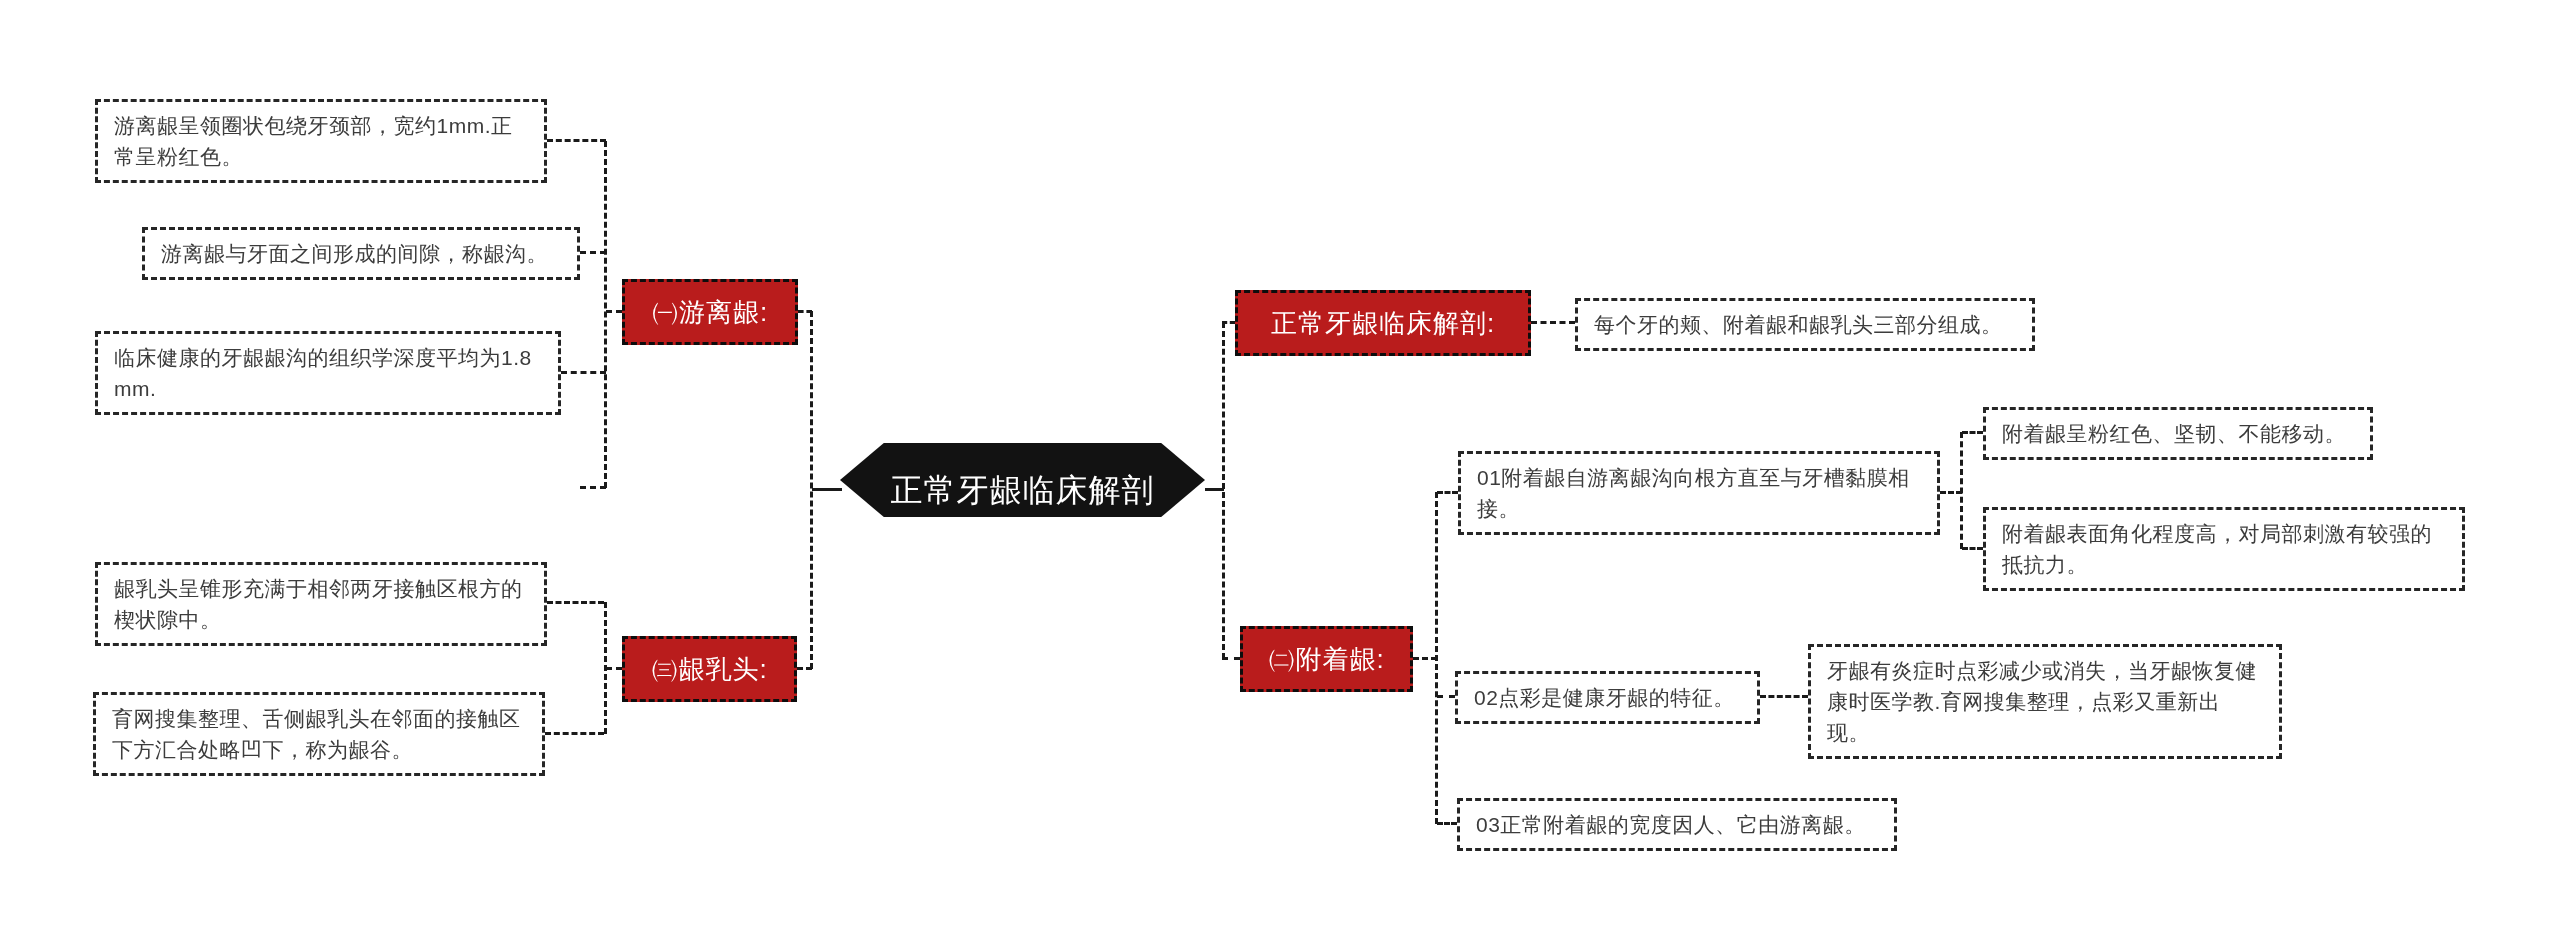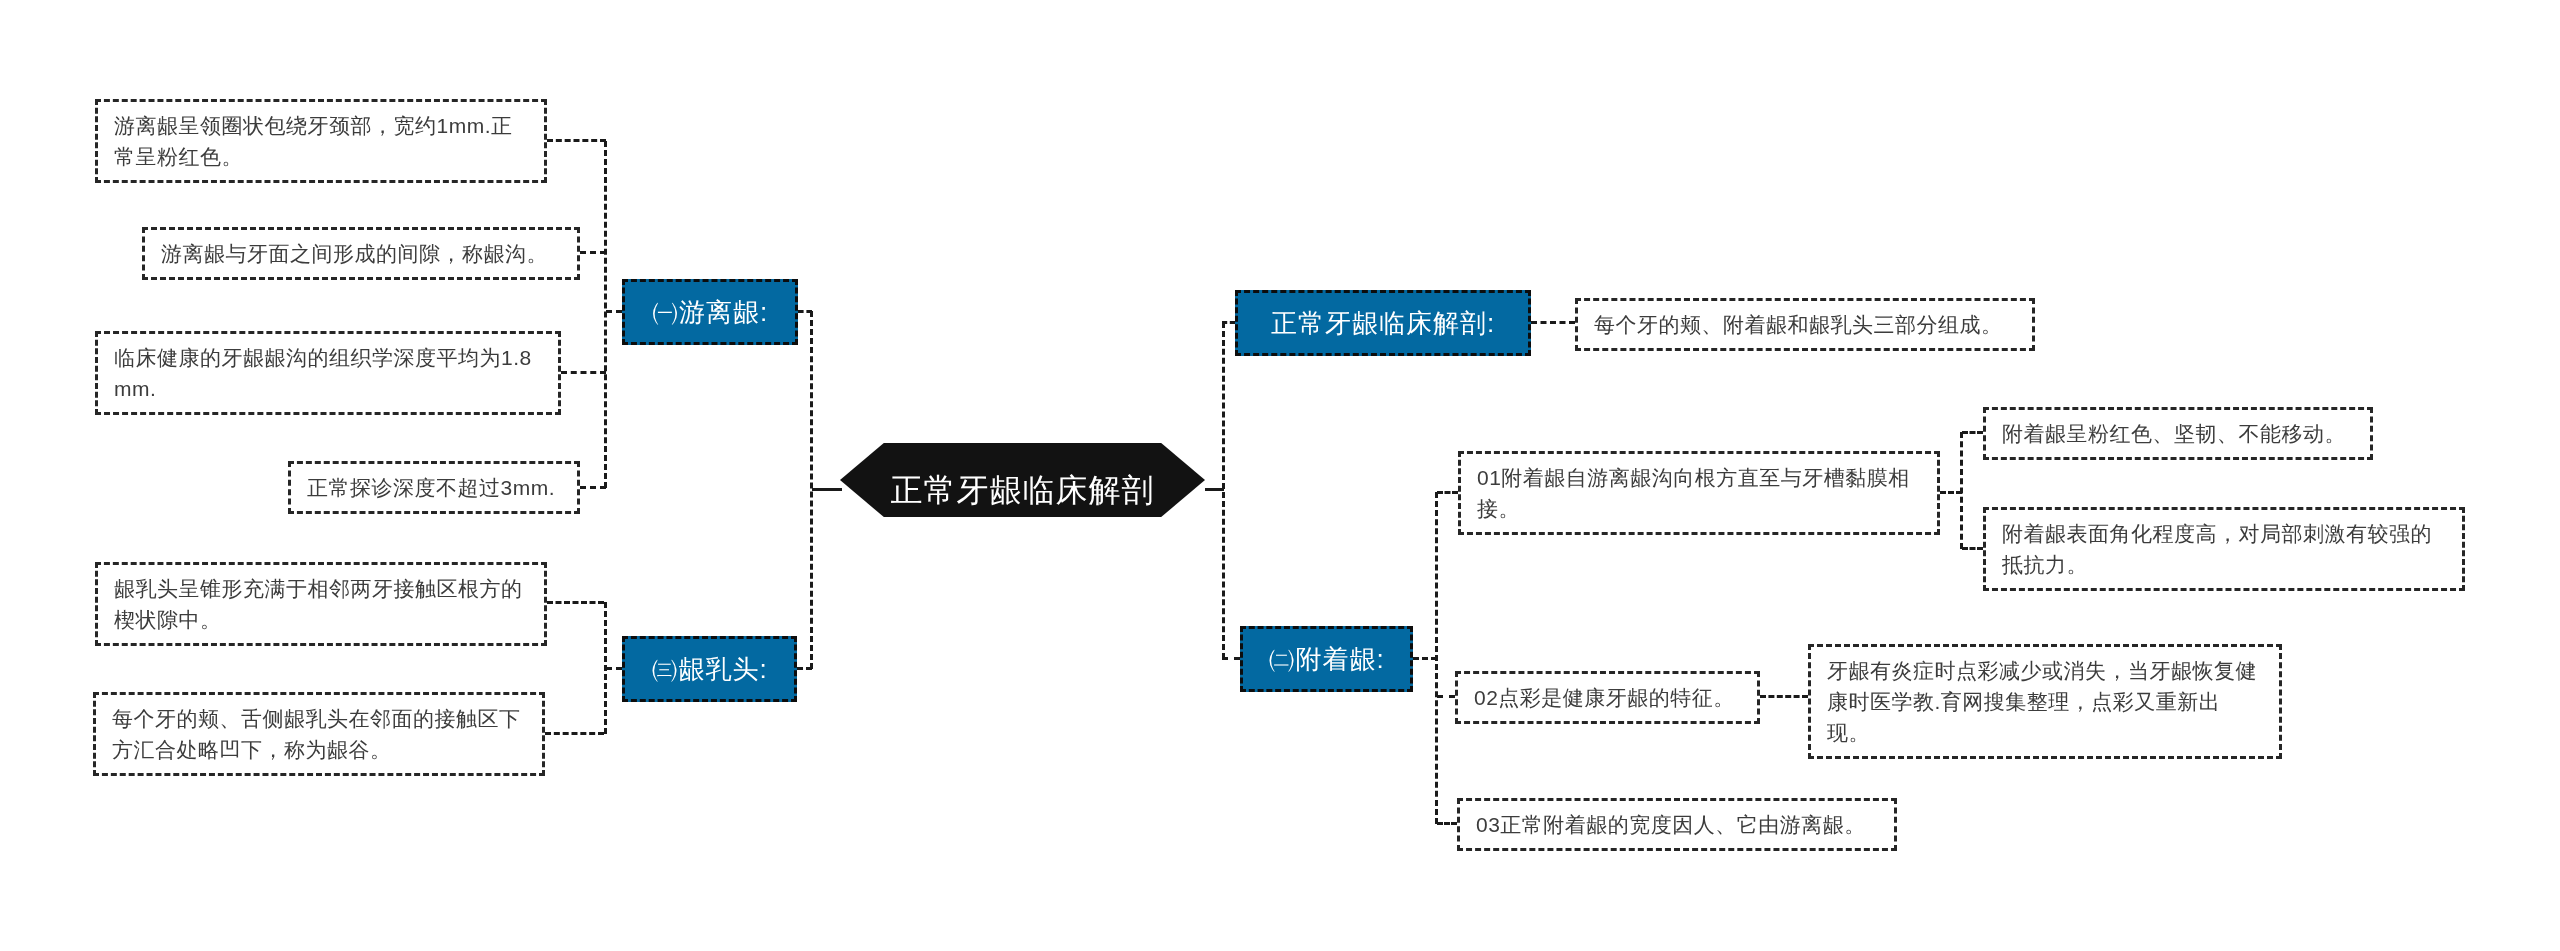--- a/index.html
+++ b/index.html
@@ -19,21 +19,21 @@
     color:#3c3c3c;
     font-size:21px;
     line-height:31px;
     padding:8px 16px;
     letter-spacing:0.5px;
   }
   
   .topic{
     position:absolute;
     box-sizing:border-box;
-    background:#0369a1;
+    background:#b91c1c;
     border:3px dashed #0d0d0d;
     color:#ffffff;
     font-size:26px;
     height:66px;
     line-height:60px;
     text-align:center;
     padding:0 10px;
     letter-spacing:1px;
   }
   
@@ -104,25 +104,24 @@
   <div class="topic" style="left:1240px;top:626px;width:173px">㈡附着龈:</div>
 
   <div class="topic" style="left:1235px;top:290px;width:296px">正常牙龈临床解剖:</div>
 
   <div class="leaf" style="left:95px;top:99px;width:452px">游离龈呈领圈状包绕牙颈部，宽约1mm.正常呈粉红色。</div>
 
   <div class="leaf" style="left:142px;top:227px;width:438px">游离龈与牙面之间形成的间隙，称龈沟。</div>
 
   <div class="leaf" style="left:95px;top:331px;width:466px">临床健康的牙龈龈沟的组织学深度平均为1.8 mm.</div>
 
-  <div class="leaf" style="left:288px;top:461px;width:292px">正常探诊深度不超过3mm.</div>
 
   <div class="leaf" style="left:95px;top:562px;width:452px">龈乳头呈锥形充满于相邻两牙接触区根方的楔状隙中。</div>
 
-  <div class="leaf" style="left:93px;top:692px;width:452px">每个牙的颊、舌侧龈乳头在邻面的接触区下方汇合处略凹下，称为龈谷。</div>
+  <div class="leaf" style="left:93px;top:692px;width:452px">育网搜集整理、舌侧龈乳头在邻面的接触区下方汇合处略凹下，称为龈谷。</div>
 
   <div class="leaf" style="left:1575px;top:298px;width:460px">每个牙的颊、附着龈和龈乳头三部分组成。</div>
 
   <div class="leaf" style="left:1458px;top:451px;width:482px">01附着龈自游离龈沟向根方直至与牙槽黏膜相接。</div>
 
   <div class="leaf" style="left:1983px;top:407px;width:390px">附着龈呈粉红色、坚韧、不能移动。</div>
 
   <div class="leaf" style="left:1983px;top:507px;width:482px">附着龈表面角化程度高，对局部刺激有较强的抵抗力。</div>
 
   <div class="leaf" style="left:1455px;top:671px;width:305px">02点彩是健康牙龈的特征。</div>

